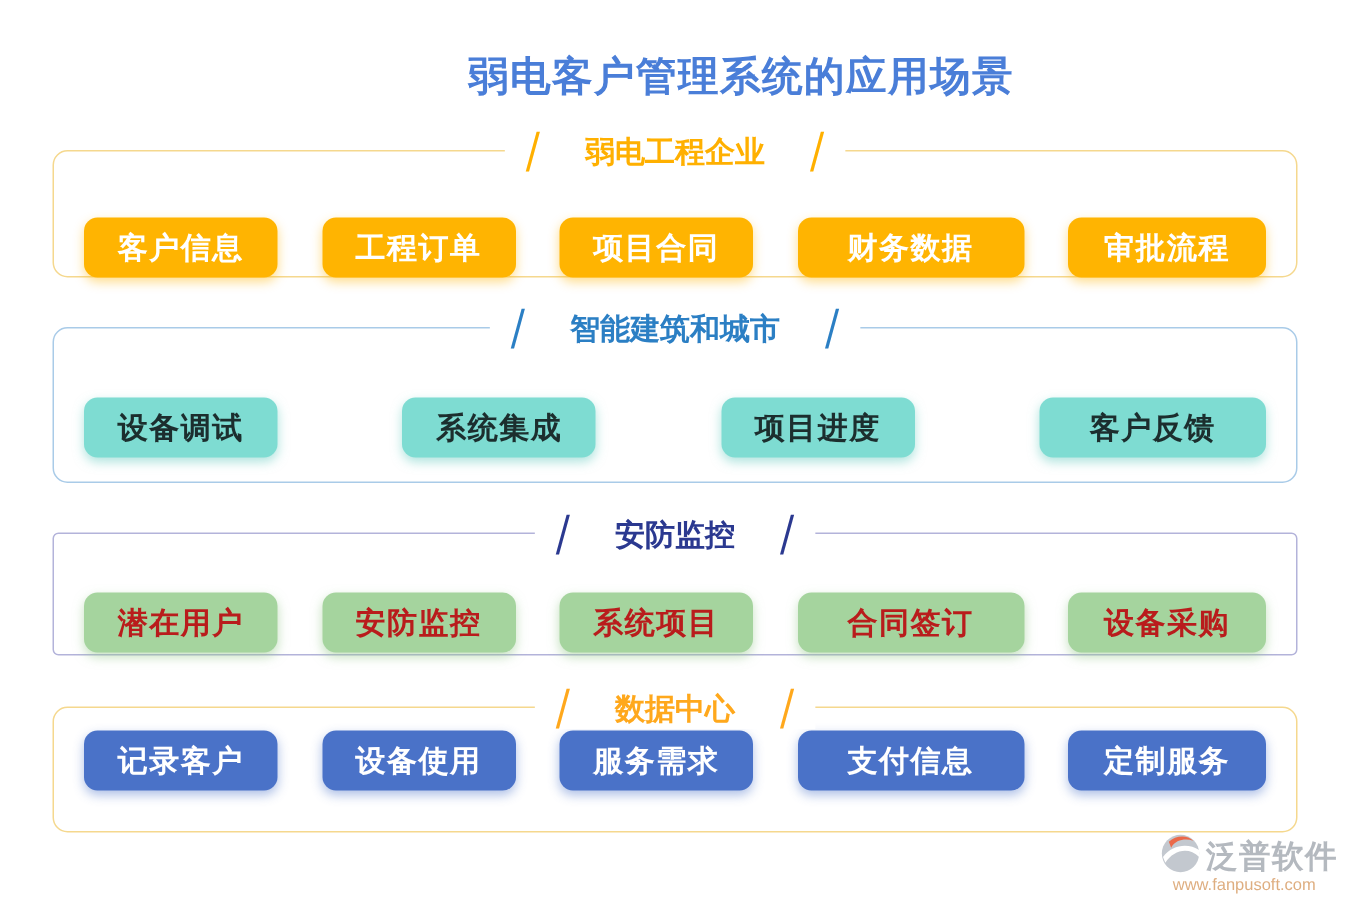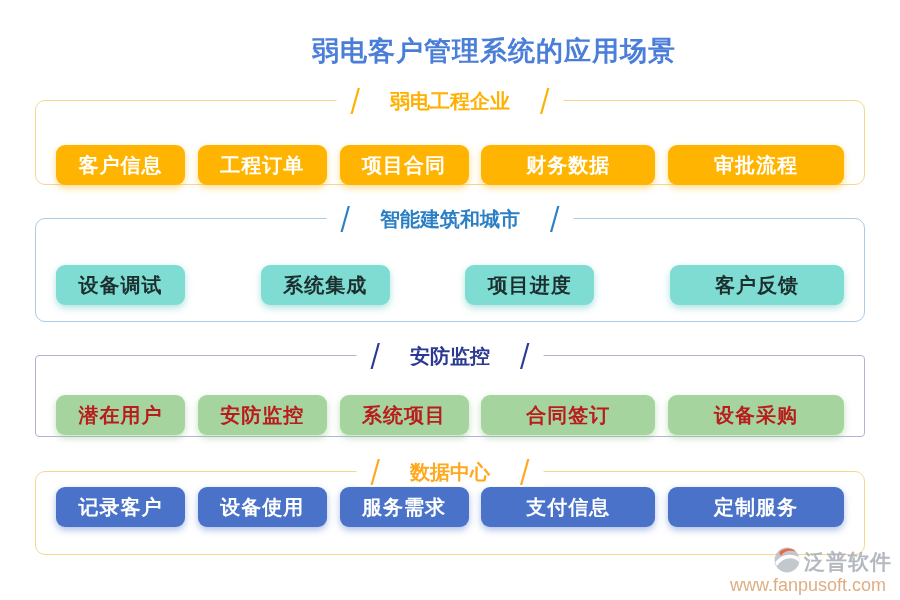--- a/index.html
+++ b/index.html
@@ -23,22 +23,22 @@
   }
   .slash{
     display:inline-block;font-weight:normal;font-size:28px;line-height:1;
     transform:scaleY(1.15);font-style:normal;
   }
   .btn-row{display:flex;justify-content:space-between;padding:15px 20px;}
   .chip{
     height:40px;width:129px;border-radius:9px;display:flex;align-items:center;
     justify-content:center;font-size:20px;font-weight:bold;letter-spacing:1px;
   }
-  .chip:nth-child(4){width:174px;}
-  .chip:nth-child(5){width:176px;}
+  .chip:nth-child(4){width:151px;}
+  .chip:nth-child(5){width:132px;}
 
   
   #sec1{top:100px;height:85px;border-color:#f5d88e;}
   #sec1 .legend{color:#ffb000;}
   #sec1 .btn-row{margin-top:29px;}
   #sec1 .chip{background:#ffb401;color:#ffffff;box-shadow:0 3px 7px rgba(255,180,0,.45);}
 
   
   #sec2{top:218px;height:104px;border-color:#a9cbe8;}
   #sec2 .legend{color:#2b7fc4;}
@@ -53,25 +53,25 @@
 
   
   #sec4{top:471px;height:84px;border-color:#f5d88e;}
   #sec4 .legend{color:#ffa81c;}
   #sec4 .btn-row{}
   #sec4 .chip{background:#4a72c8;color:#ffffff;box-shadow:0 3px 7px rgba(74,114,200,.45);}
 
   
   .watermark{
     position:absolute;right:8px;bottom:4px;display:flex;flex-direction:column;
-    align-items:flex-end;opacity:.85;
+    align-items:center;opacity:.85;
   }
   .wm-top{display:flex;align-items:center;gap:3px;}
   .wm-brand{font-size:21px;font-weight:bold;color:#a8adb5;letter-spacing:1px;}
-  .wm-url{font-size:18px;color:#d9a06b;font-family:"Liberation Sans",sans-serif;margin-top:-3px;margin-right:6px;}
+  .wm-url{font-size:11px;color:#d9a06b;font-family:"Liberation Sans",sans-serif;margin-top:-3px;margin-right:6px;}
 </style>
 </head>
 <body>
 
 <div class="stage">
 
   <div class="page-title">弱电客户管理系统的应用场景</div>
 
   <div class="section" id="sec1">
     <div class="legend">

